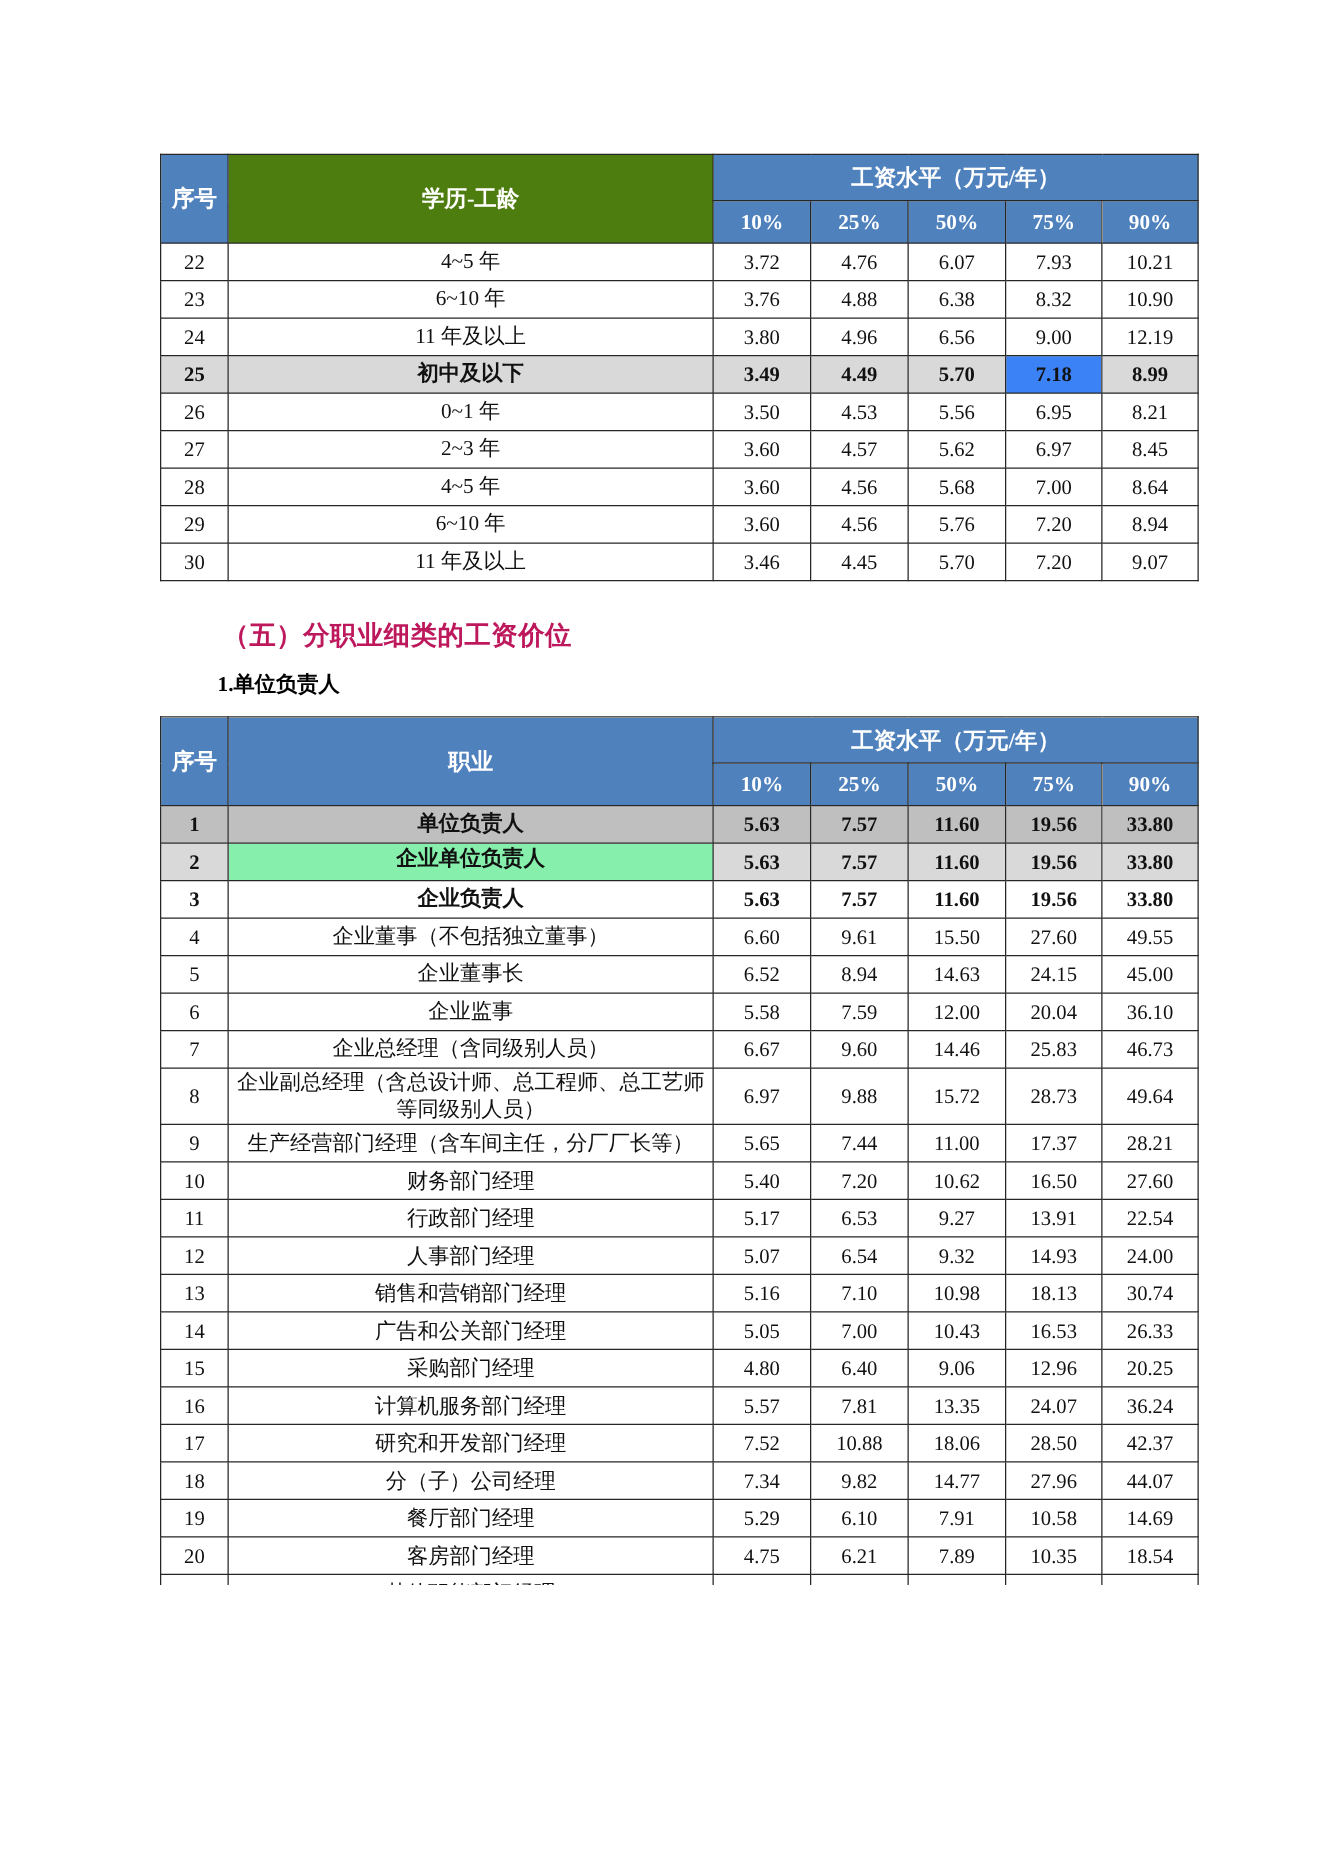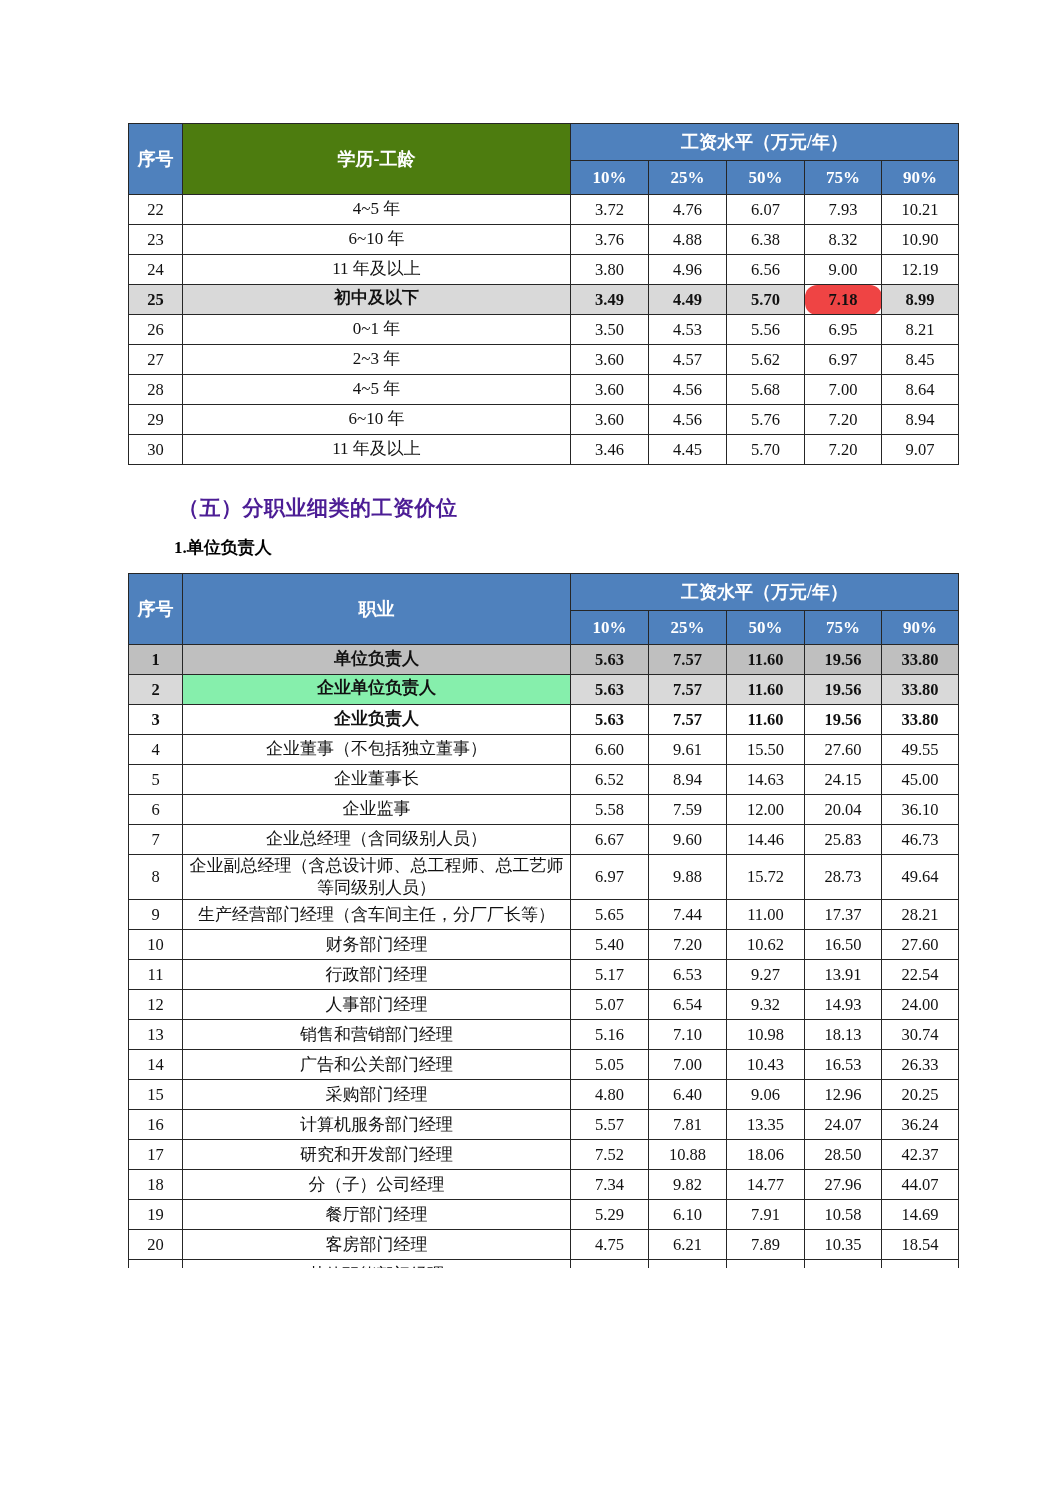--- a/index.html
+++ b/index.html
@@ -40,21 +40,21 @@
     font-size:16.5px;
     line-height:1.3;
     background:#ffffff;
   }
   .wage-table td.label-cell{font-size:17px;}
   tr.hl-dark td{background:#BFBFBF;font-weight:bold;}
   tr.hl-light td{background:#D9D9D9;font-weight:bold;}
   tr.hl-bold td{font-weight:bold;}
   .section-heading{
     position:absolute;left:178px;top:494px;
-    font-size:21px;font-weight:bold;color:#4c1d95;
+    font-size:21px;font-weight:bold;color:#be185d;
     letter-spacing:0.5px;
   }
   .section-subheading{
     position:absolute;left:174px;top:536px;
     font-size:17px;font-weight:bold;color:#000;
   }
   .page-number{
     position:absolute;left:0;top:1403px;width:100%;
     text-align:center;font-size:17px;color:#111;
   }
@@ -122,25 +122,25 @@
           <td>24</td>
           <td class="label-cell">11 年及以上</td>
           <td>3.80</td>
           <td>4.96</td>
           <td>6.56</td>
           <td>9.00</td>
           <td>12.19</td>
         </tr>
         <tr class="hl-light">
           <td style="background: rgb(217, 217, 217);">25</td>
-          <td class="label-cell" style="background: rgb(217, 217, 217); font-family: Liberation Mono, monospace;">初中及以下</td>
+          <td class="label-cell" style="background: rgb(217, 217, 217);">初中及以下</td>
           <td style="background: rgb(217, 217, 217);">3.49</td>
           <td style="background: rgb(217, 217, 217);">4.49</td>
           <td style="background: rgb(217, 217, 217);">5.70</td>
-          <td style="background: #ef4444; border-radius: 12px;">7.18</td>
+          <td style="background: #3b82f6;">7.18</td>
           <td style="background: rgb(217, 217, 217);">8.99</td>
         </tr>
         <tr>
           <td>26</td>
           <td class="label-cell">0~1 年</td>
           <td>3.50</td>
           <td>4.53</td>
           <td>5.56</td>
           <td>6.95</td>
           <td>8.21</td>

